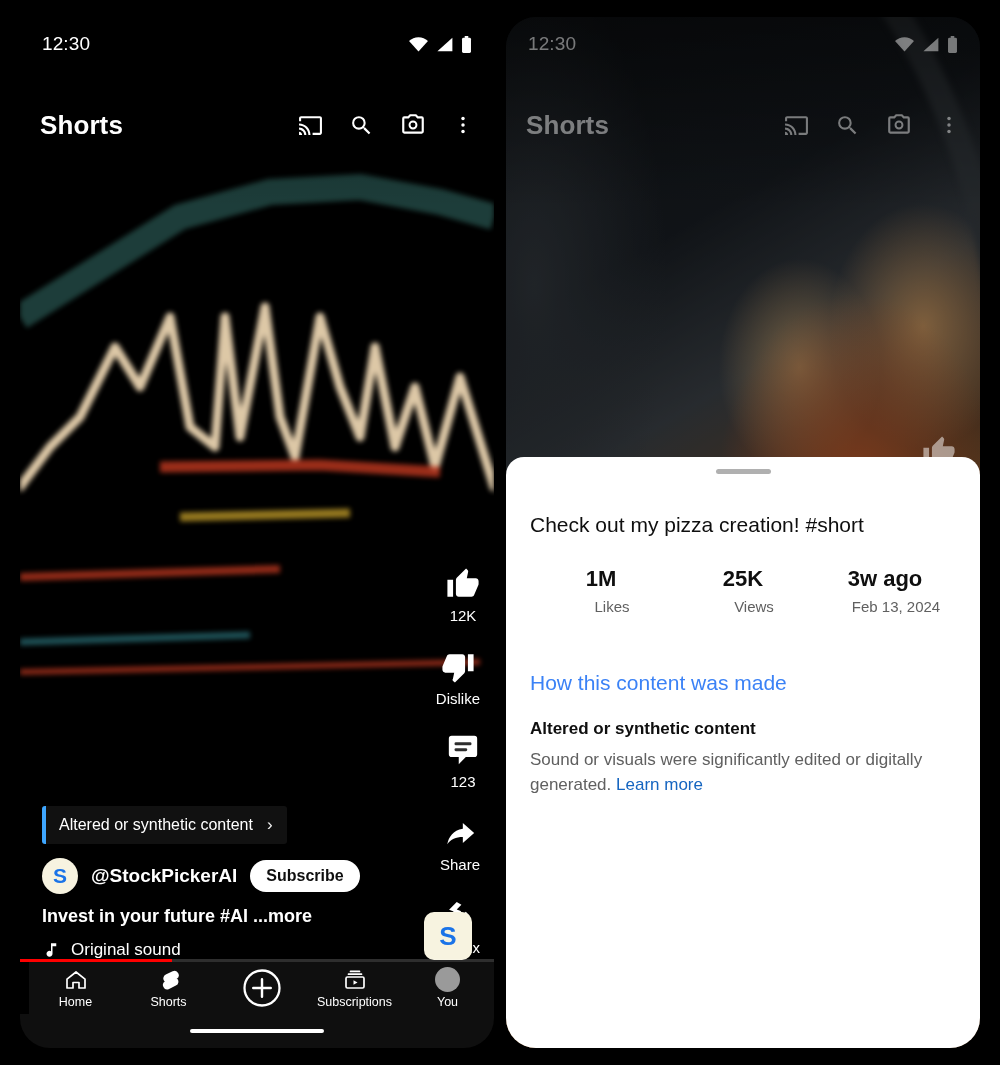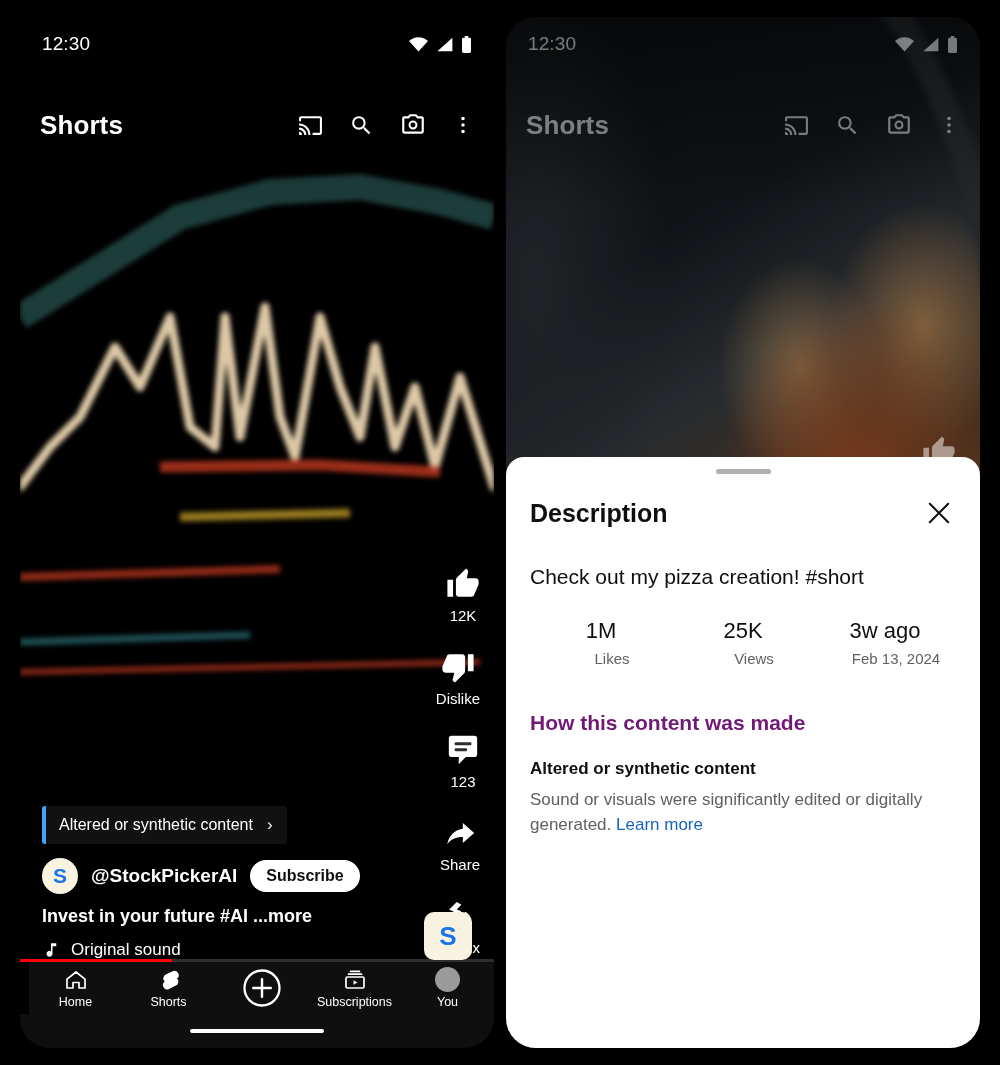--- a/index.html
+++ b/index.html
@@ -181,25 +181,25 @@
   .close-btn{ cursor:pointer; display:flex; align-items:center; justify-content:center;
     width:34px; height:34px; }
 
   .video-title{
     font-size:21px; font-weight:400; color:#0f0f0f; line-height:1.25;
     margin-top:30px;
   }
 
   .stats-row{ display:flex; margin-top:28px; }
   .stat{ flex:1; display:flex; flex-direction:column; align-items:center; gap:6px; }
-  .stat-value{ font-size:22px; font-weight:400; color:#0f0f0f; }
+  .stat-value{ font-size:22px; font-weight:700; color:#0f0f0f; }
   .stat-label{ font-size:15px; color:#606060;padding-left:22px; }
 
   .section-title{
-    font-size:21px; font-weight:700; color:#701a75; margin-top:44px;
+    font-size:21px; font-weight:400; color:#3b82f6; margin-top:56px;
   }
   .sub-title{
     font-size:17px; font-weight:700; color:#0f0f0f; margin-top:24px;
   }
   .body-text{
     font-size:17px; color:#606060; line-height:1.45; margin-top:9px;
   }
   .learn-more{ color:#1565c0; font-weight:400; cursor:pointer; }
 </style>
 </head>
@@ -427,28 +427,20 @@
       <svg width="34" height="34" viewBox="0 0 24 24">
           <path d="M1 21h4V9H1v12zm22-11c0-1.1-.9-2-2-2h-6.31l.95-4.57.03-.32c0-.41-.17-.79-.44-1.06L14.17 1 7.59 7.59C7.22 7.95 7 8.45 7 9v10c0 1.1.9 2 2 2h9c.83 0 1.54-.5 1.84-1.22l3.02-7.05c.09-.23.14-.47.14-.73v-2z" fill="#fff"></path>
         </svg>
     </div>
 
     <div class="sheet">
       <div class="sheet-handle-wrap">
         <div class="sheet-handle"></div>
       </div>
 
-      <div class="sheet-head">
-        <span class="sheet-title">Description</span>
-        <span class="close-btn">
-          <svg width="26" height="26" viewBox="0 0 24 24">
-              <path d="M3.5 3.5 20.5 20.5M20.5 3.5 3.5 20.5" stroke="#0f0f0f" stroke-width="1.9" stroke-linecap="round"></path>
-            </svg>
-        </span>
-      </div>
 
       <div class="video-title">Check out my pizza creation! #short</div>
 
       <div class="stats-row">
         <div class="stat">
           <span class="stat-value">1M</span>
           <span class="stat-label">Likes</span>
         </div>
         <div class="stat">
           <span class="stat-value">25K</span>

